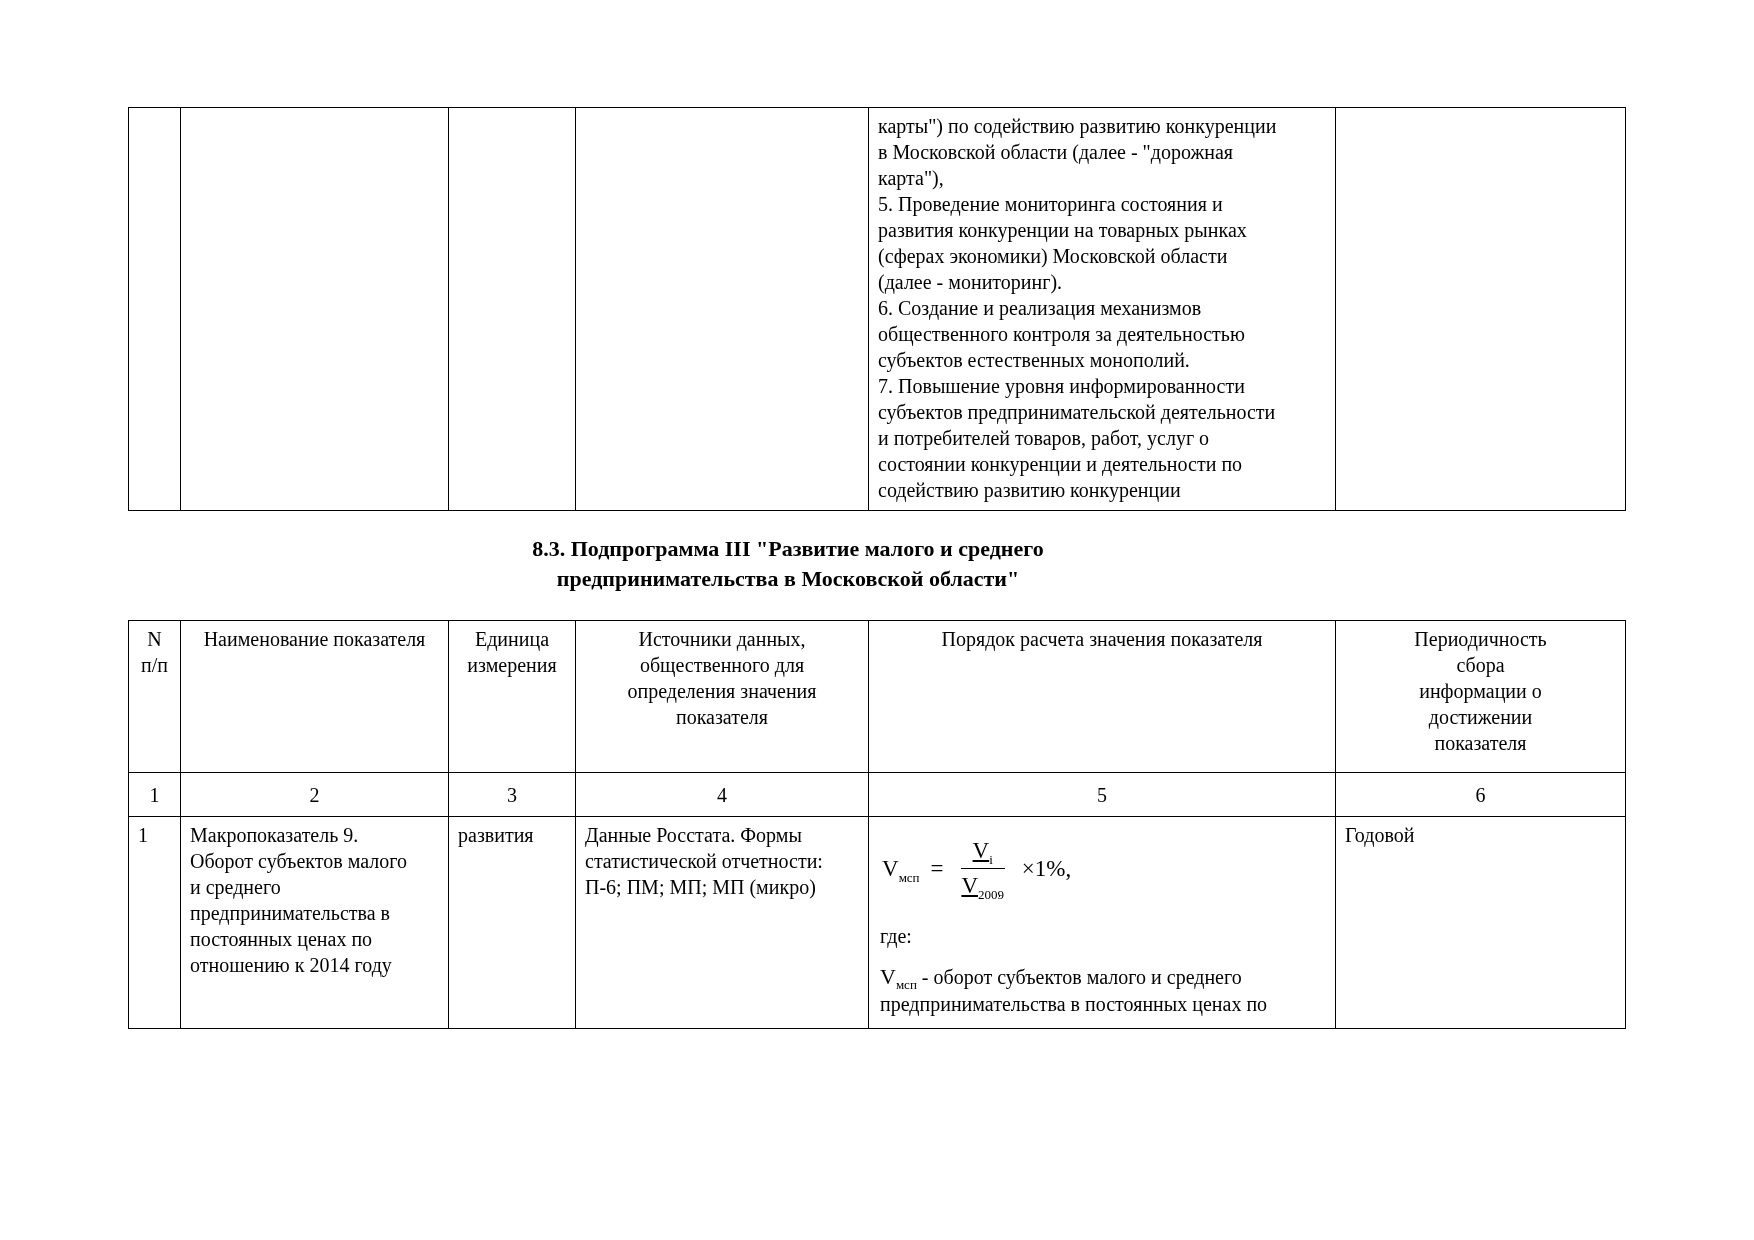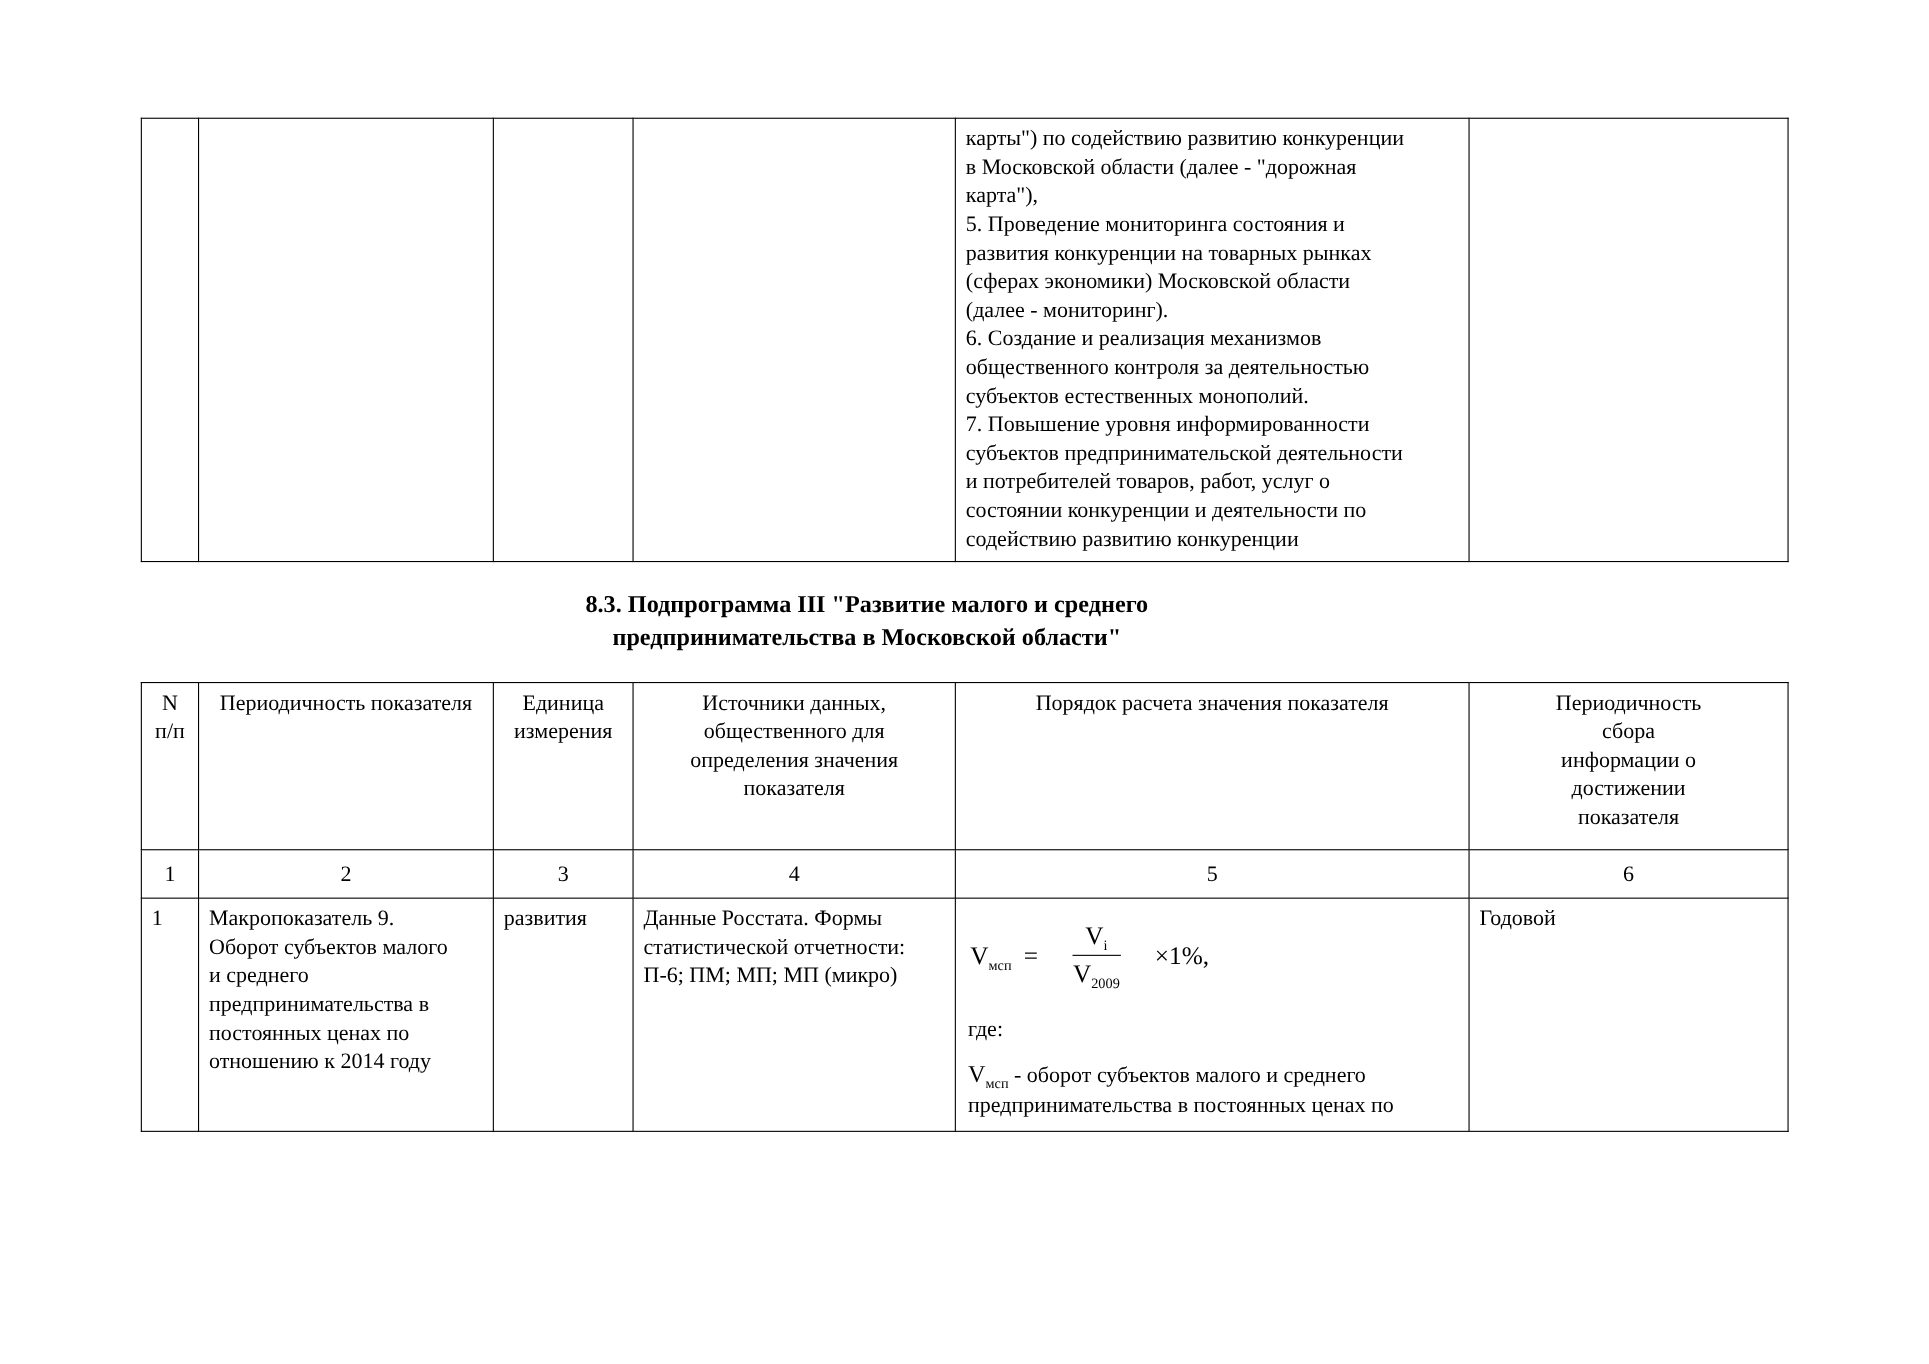--- a/index.html
+++ b/index.html
@@ -67,21 +67,22 @@
     margin: 16px 0 24px 4px;
   }
   .formula sub, .def-line sub {
     font-size: 13px;
     line-height: 0;
   }
   .frac {
     display: inline-flex;
     flex-direction: column;
     text-align: center;
-    margin: 0 20px;
+    margin: 0 6px;
+    text-decoration: underline;
   }
   .frac .fnum {
     border-bottom: 1.7px solid #000;
     padding: 0 12px 4px;
   }
   .frac .fden {
     padding-top: 4px;
   }
   .where-label {
     font-size: 20px;
@@ -144,21 +145,21 @@
         <col class="c3">
         <col class="c4">
         <col class="c5">
         <col class="c6">
     </colgroup>
 
     <tbody>
         <tr class="hdr">
       <td>N
 п/п</td>
-      <td>Периодичность показателя</td>
+      <td>Наименование показателя</td>
       <td>Единица
 измерения</td>
       <td>Источники данных,
 общественного для
 определения значения
 показателя</td>
       <td>Порядок расчета значения показателя</td>
       <td>Периодичность
 сбора
 информации о

